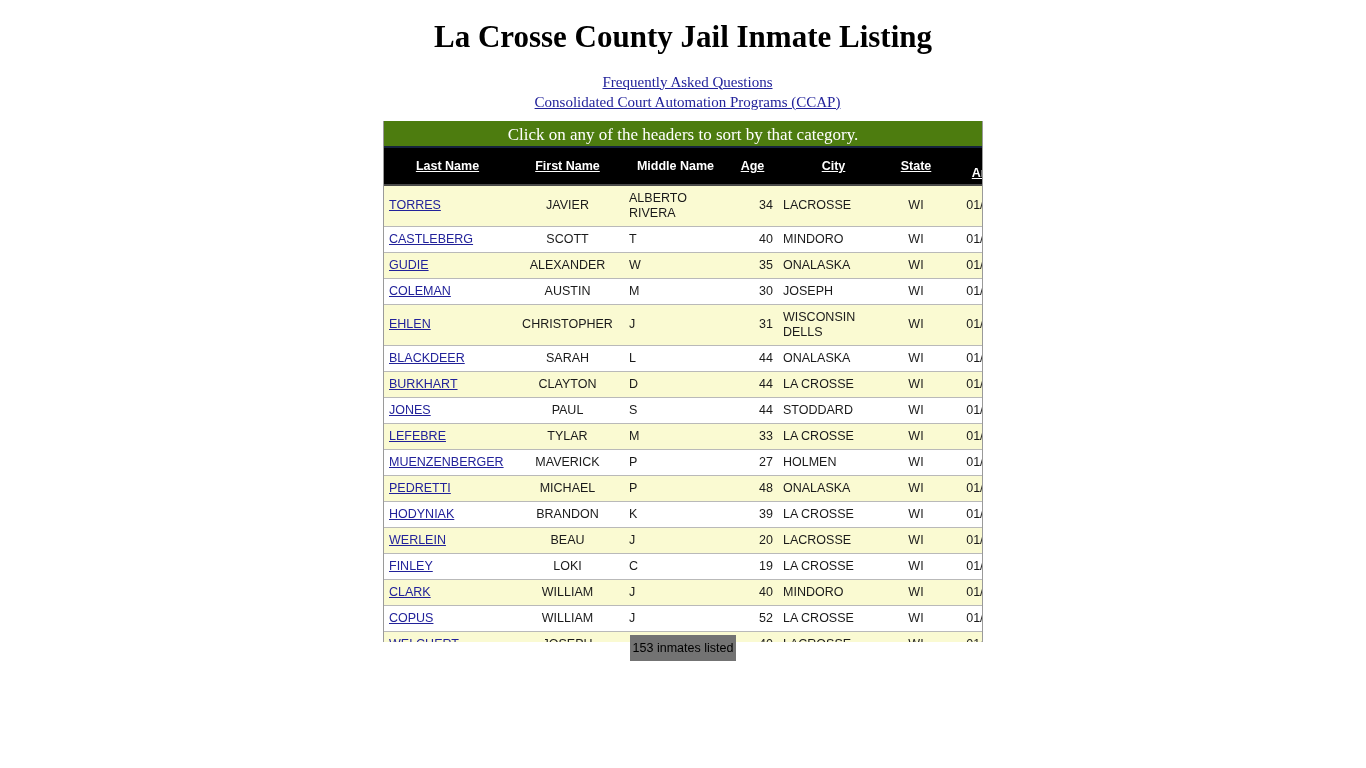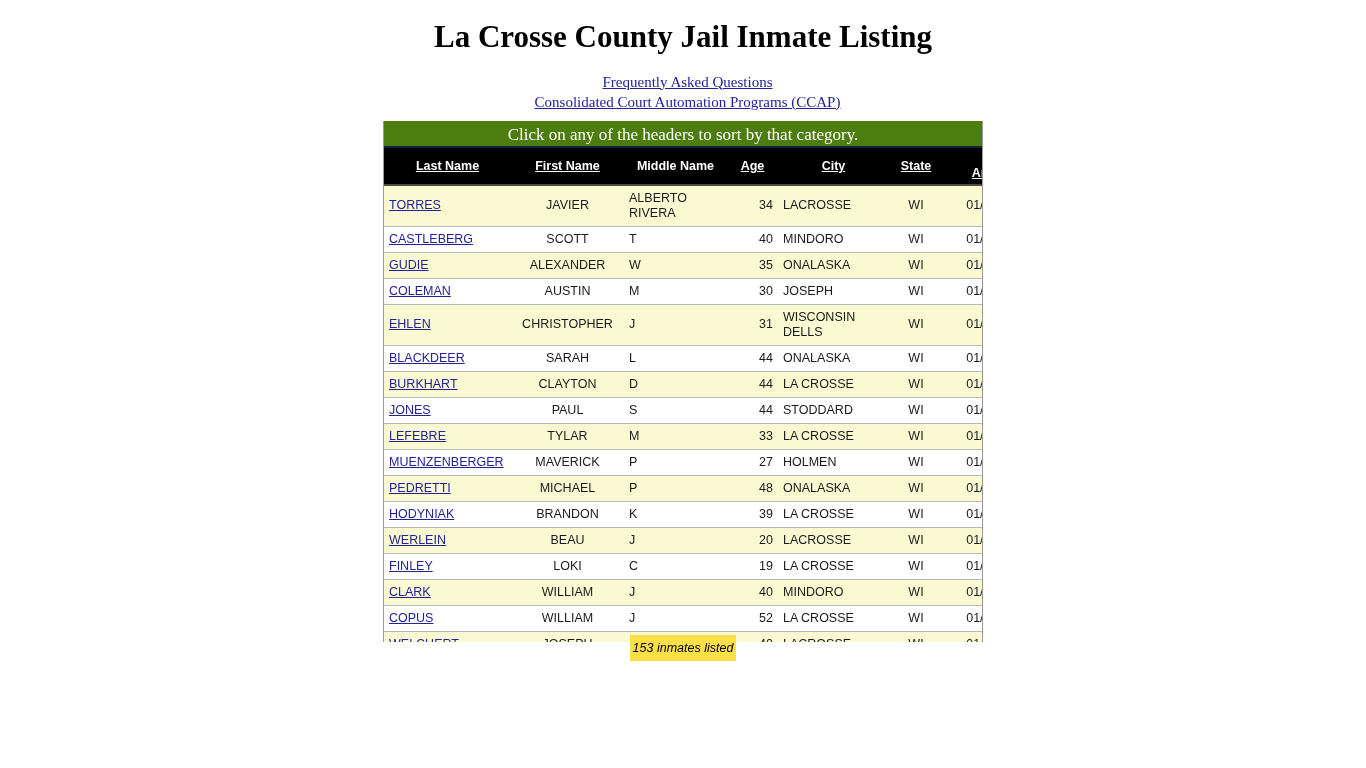--- a/index.html
+++ b/index.html
@@ -137,23 +137,22 @@
     position: absolute;
     left: 0;
     top: 620px;
     width: 1366px;
     text-align: center;
     font-family: "Liberation Sans", "DejaVu Sans", sans-serif;
     font-size: 12.5px;
     color: #000000;
   }
   .count-line span {
-    background: #fde047;
+    background: #737373;
     padding: 6px 3px;
-    font-style: italic;
   }
 </style>
 </head>
 <body>
 
 <div class="page">
 
   <h1 class="title">La Crosse County Jail Inmate Listing</h1>
 
   <div class="links">

